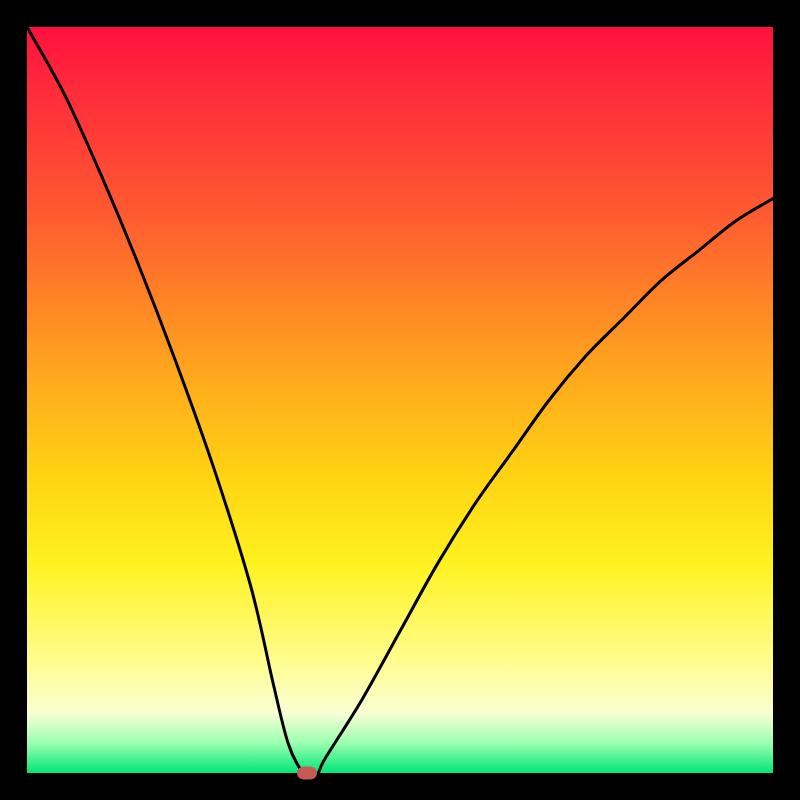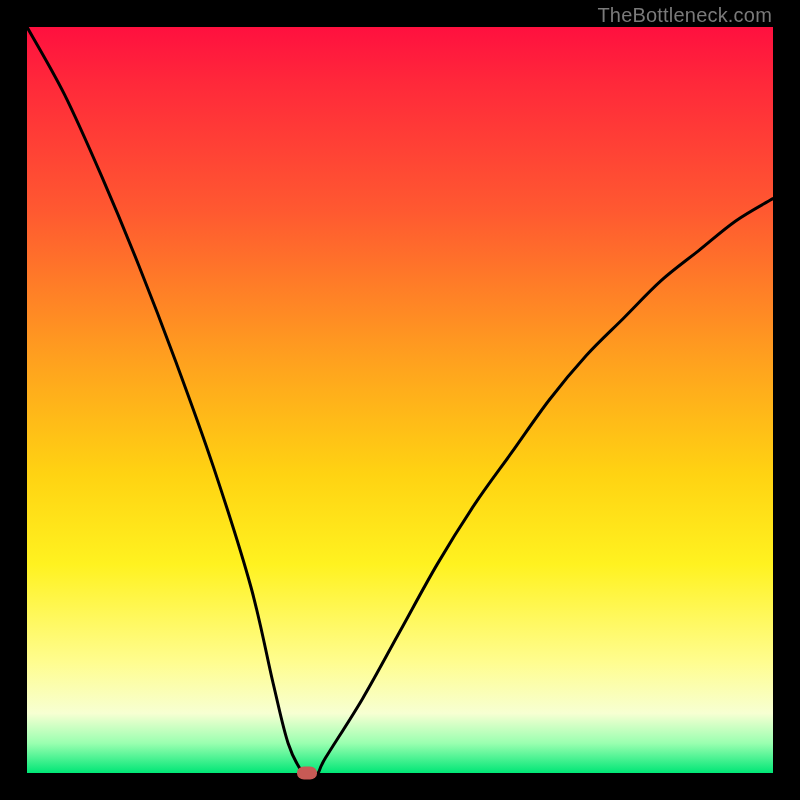--- a/index.html
+++ b/index.html
@@ -76,15 +76,14 @@
 
 <div class="chart-wrap">
 
   <div class="plot-area">
     <svg class="curve-svg" viewBox="0 0 746 746" preserveAspectRatio="none">
       <path id="curve" class="curve-path" d="M 0.00 0.00 C 6.22 11.19, 24.87 42.27, 37.30 67.14 C 49.73 92.01, 62.17 120.60, 74.60 149.20 C 87.03 177.80, 99.47 207.64, 111.90 238.72 C 124.33 269.80, 136.77 302.13, 149.20 335.70 C 161.63 369.27, 174.07 402.84, 186.50 440.14 C 198.93 477.44, 213.85 523.44, 223.80 559.50 C 233.75 595.56, 239.96 630.37, 246.18 656.48 C 252.40 682.59, 256.13 701.24, 261.10 716.16 C 266.07 731.08, 272.29 741.03, 276.02 746.00 C 279.75 750.97, 280.99 746.00, 283.48 746.00 C 285.97 746.00, 288.45 748.49, 290.94 746.00 C 293.43 743.51, 290.94 743.51, 298.40 731.08 C 305.86 718.65, 323.27 692.54, 335.70 671.40 C 348.13 650.26, 360.57 626.64, 373.00 604.26 C 385.43 581.88, 397.87 558.26, 410.30 537.12 C 422.73 515.98, 435.17 496.09, 447.60 477.44 C 460.03 458.79, 472.47 442.63, 484.90 425.22 C 497.33 407.81, 509.77 389.16, 522.20 373.00 C 534.63 356.84, 547.07 341.92, 559.50 328.24 C 571.93 314.56, 584.37 303.37, 596.80 290.94 C 609.23 278.51, 621.67 264.83, 634.10 253.64 C 646.53 242.45, 658.97 233.75, 671.40 223.80 C 683.83 213.85, 696.27 202.66, 708.70 193.96 C 721.13 185.26, 739.78 175.31, 746.00 171.58"></path>
     </svg>
     <div id="marker" class="marker" style="left: 279.75px; top: 746px;"></div>
   </div>
 
-  <div class="watermark">TheBottleneck.com</div>
 
 </div>
 
 </body></html>

